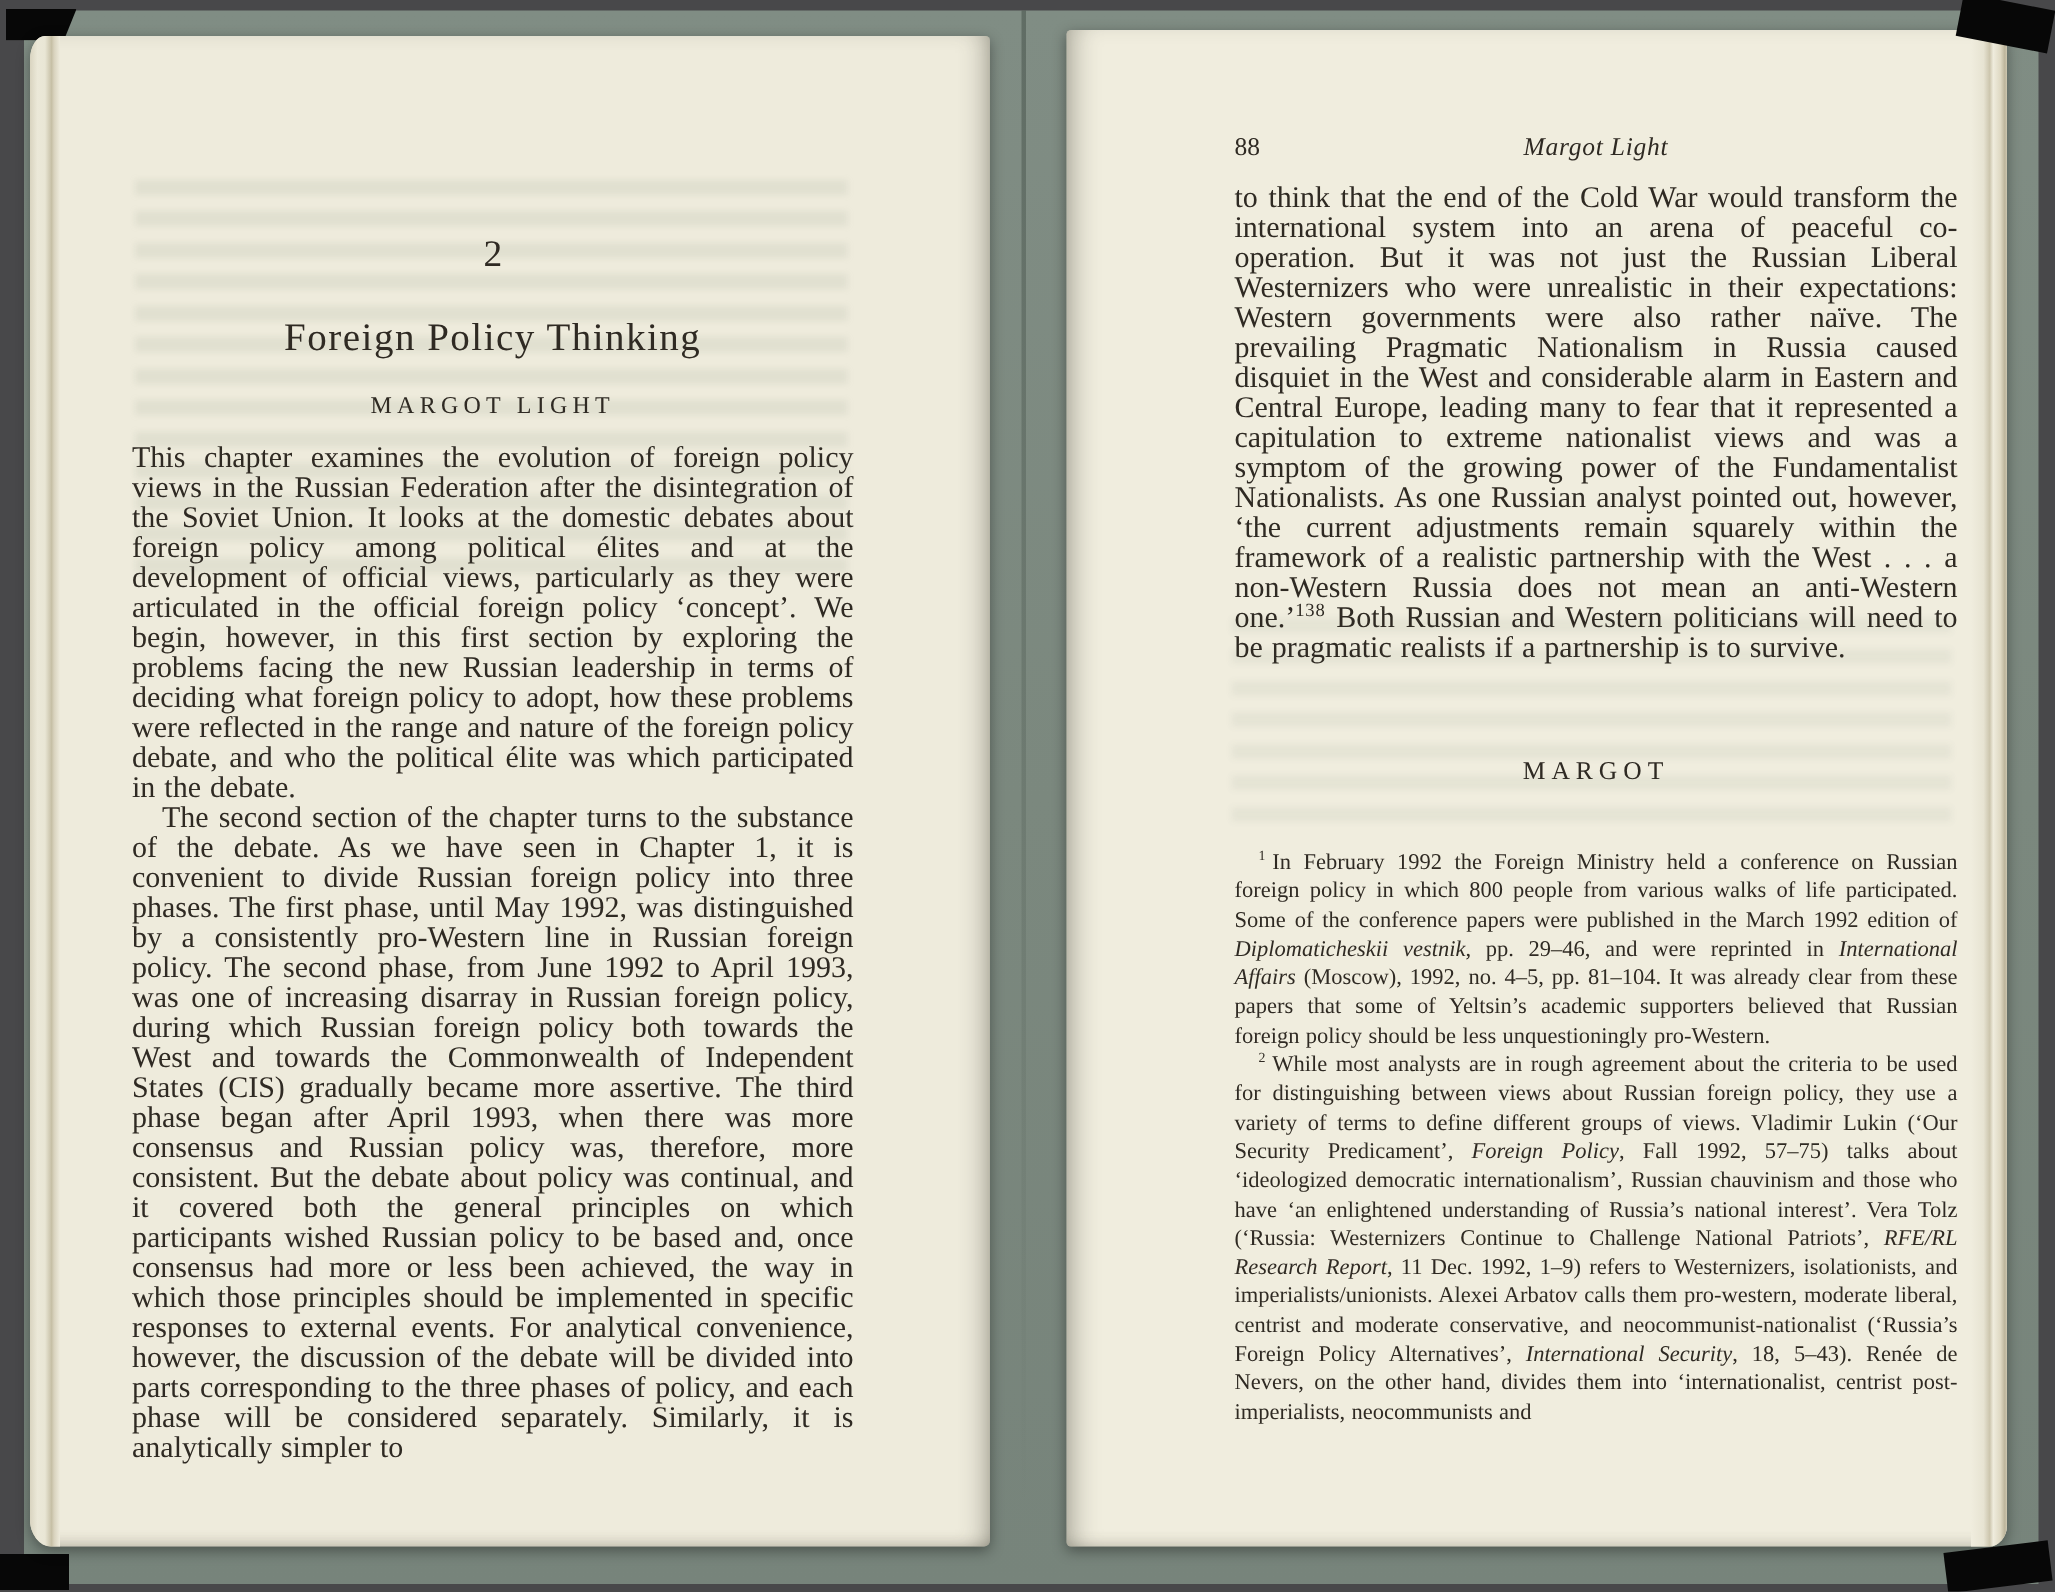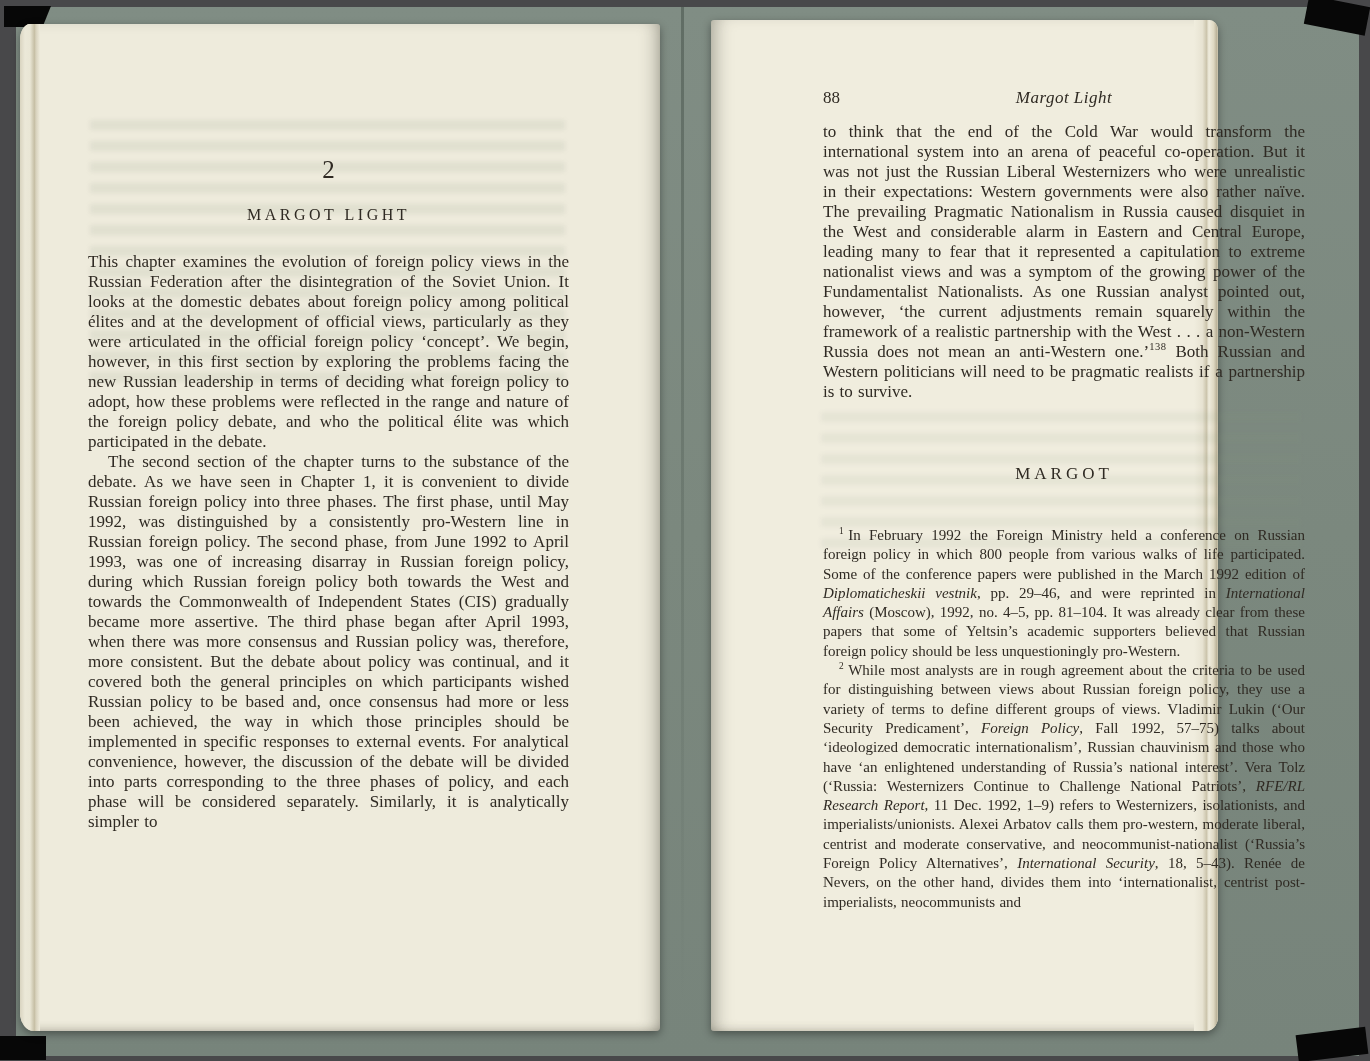--- a/index.html
+++ b/index.html
@@ -34,21 +34,21 @@
                inset -12px 0 18px -10px rgba(55,55,45,0.45),
                inset 0 -6px 10px -6px rgba(80,75,60,0.35);
     z-index:2;
   }
   .page-left .fore-edge {
     position:absolute; left:0; top:0; bottom:0; width:20px;
     border-radius:10px 0 0 14px / 16px 0 0 18px;
     background:linear-gradient(to right,#d9d4c0 0%, #ebe8d8 25%, #e9e6d5 50%, #c6bfa5 72%, #d8d2bd 80%, #eeebdc 100%);
   }
   .page-right {
-    left:711px; top:20px; width:507px; height:1011px;
+    left:711px; top:20px; width:627px; height:1011px;
     background:#f0edde;
     border-radius:3px 9px 12px 3px / 3px 10px 14px 3px;
     box-shadow:0 3px 9px rgba(0,0,0,0.38),
                inset 14px 0 18px -10px rgba(60,60,50,0.4),
                inset 0 -6px 10px -6px rgba(80,75,60,0.3);
     z-index:2;
   }
   .page-right .fore-edge {
     position:absolute; right:0; top:0; bottom:0; width:24px;
     border-radius:0 9px 12px 0 / 0 10px 14px 0;
@@ -61,23 +61,23 @@
   }
   .ghost-left  { left:70px; top:96px; width:475px; height:265px; }
   .ghost-right { left:110px; top:392px; width:480px; height:146px; opacity:0.8; }
 
   
   .lp-content { position:absolute; left:68px; top:0; width:481px; }
   .chapter-number { margin:132px 0 0 0; text-align:center; font-size:25px; font-weight:400; }
   .chapter-title  { margin:26px 0 0 0; text-align:center; font-size:26px; font-weight:400; letter-spacing:1px; }
   .chapter-author { margin:22px 0 0 0; text-align:center; font-size:16px; font-weight:400; letter-spacing:3.5px; }
   .section-heading{ margin:39px 0 0 0; text-align:center; font-size:18px; font-weight:400; font-style:italic; letter-spacing:0.3px; }
-  .lp-body { margin-top:28px; }
+  .lp-body { margin-top:15px; }
   .body-par {
-    margin:0; font-size:17px; line-height:20px; text-align:justify;
+    margin:0; font-size:20px; line-height:20px; text-align:justify;
     word-spacing:1px;
   }
   .body-par + .body-par { text-indent:20px; }
 
   
   .rp-content { position:absolute; left:112px; top:0; width:482px; }
   .running-head { position:relative; margin-top:68px; height:22px; font-size:17px; }
   .page-num { position:absolute; left:0; top:0; }
   .head-title { text-align:center; font-style:italic; letter-spacing:0.5px; }
   .rp-body { margin-top:12px; }
@@ -100,20 +100,21 @@
 <div class="strap tl"></div>
 <div class="strap tr"></div>
 <div class="strap bl"></div>
 <div class="strap br"></div>
 
 <div class="page page-left">
   <div class="fore-edge"></div>
   <div class="ghost ghost-left"></div>
   <div class="lp-content">
     <div class="chapter-number">2</div>
+    <div class="chapter-title">Foreign Policy Thinking</div>
     <div class="chapter-author">MARGOT LIGHT</div>
     <div class="lp-body">
       <p class="body-par">This chapter examines the evolution of foreign policy views in the Russian Federation after the disintegration of the Soviet Union. It looks at the domestic debates about foreign policy among political élites and at the development of official views, particularly as they were articulated in the official foreign policy ‘concept’. We begin, however, in this first section by exploring the problems facing the new Russian leadership in terms of deciding what foreign policy to adopt, how these problems were reflected in the range and nature of the foreign policy debate, and who the political élite was which participated in the debate.</p>
       <p class="body-par">The second section of the chapter turns to the substance of the debate. As we have seen in Chapter 1, it is convenient to divide Russian foreign policy into three phases. The first phase, until May 1992, was distinguished by a consistently pro-Western line in Russian foreign policy. The second phase, from June 1992 to April 1993, was one of increasing disarray in Russian foreign policy, during which Russian foreign policy both towards the West and towards the Commonwealth of Independent States (CIS) gradually became more assertive. The third phase began after April 1993, when there was more consensus and Russian policy was, therefore, more consistent. But the debate about policy was continual, and it covered both the general principles on which participants wished Russian policy to be based and, once consensus had more or less been achieved, the way in which those principles should be implemented in specific responses to external events. For analytical convenience, however, the discussion of the debate will be divided into parts corresponding to the three phases of policy, and each phase will be considered separately. Similarly, it is analytically simpler to</p>
     </div>
   </div>
 </div>
 
 <div class="page page-right">
   <div class="fore-edge"></div>

